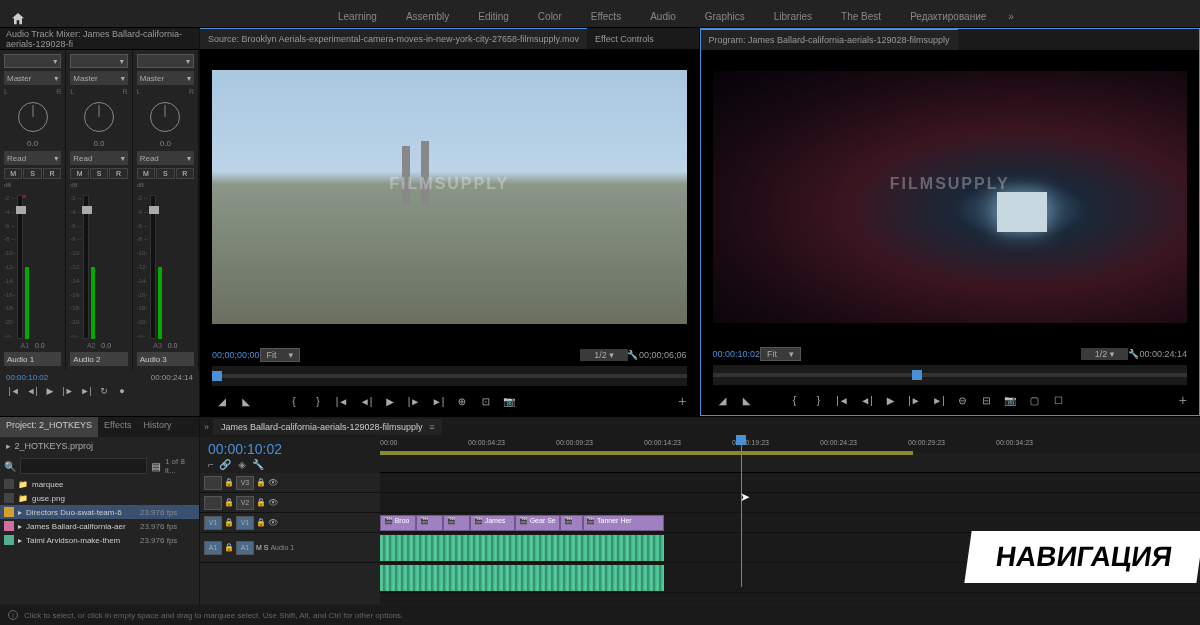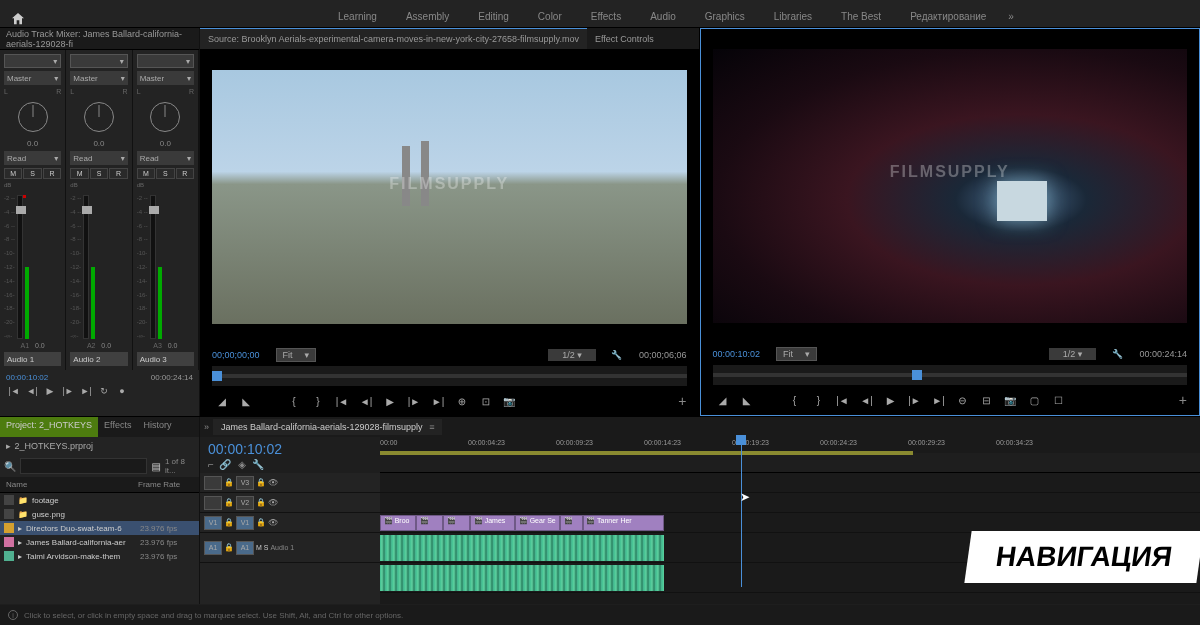--- a/index.html
+++ b/index.html
@@ -43,37 +43,37 @@
 .mon-tabs{height:22px;background:#1a1a1a;display:flex;align-items:center;font-size:9px;color:#999;border-bottom:1px solid #000}
 .mon-tab{padding:0 8px;height:100%;display:flex;align-items:center}
 .mon-tab.active{background:#232323;border-top:1px solid #4a90d9}
 .viewer{flex:1;background:#000;margin:20px 12px;position:relative;overflow:hidden}
 .source-img{width:100%;height:100%;background:linear-gradient(to bottom,#a8c8e0 0%,#bcd4e8 40%,#8a9688 45%,#6a7060 100%);position:relative}
 .sky-detail{position:absolute;top:30%;left:40%;width:8px;height:60px;background:#888}
 .sky-detail2{position:absolute;top:28%;left:44%;width:8px;height:65px;background:#888}
 .wm{position:absolute;top:45%;left:50%;transform:translate(-50%,-50%);color:rgba(255,255,255,0.3);font-size:16px;letter-spacing:2px;font-weight:bold}
 .program-img{width:100%;height:100%;background:radial-gradient(ellipse at 65% 55%,#3a5570 5%,#1a2838 15%,#3a1520 40%,#1a0a12 70%,#050308 100%);position:relative}
 .tv-glow{position:absolute;top:48%;left:60%;width:50px;height:40px;background:#c8d8e0;box-shadow:0 0 20px rgba(150,200,220,0.6)}
-.mon-ctrl{height:22px;display:flex;align-items:center;padding:0 12px;gap:16px;font-size:9px}
+.mon-ctrl{height:22px;display:flex;align-items:center;padding:0 12px;gap:0;font-size:9px}
 .mon-tc{color:#4a90d9}
 .fit-dd{background:#3a3a3a;padding:1px 6px;color:#aaa;border:1px solid #555;display:flex;gap:12px}
 .spacer{flex:1}
 .half-dd{background:#3a3a3a;padding:1px 14px;color:#aaa}
 .wrench{color:#888}
 .mon-scrub{height:20px;background:#1a1a1a;margin:0 12px;position:relative}
 .scrub-line{height:4px;background:#333;margin-top:8px;position:relative}
 .playhead{position:absolute;width:10px;height:10px;background:#4a90d9;top:-3px}
 .mon-transport{height:30px;display:flex;align-items:center;justify-content:center;gap:4px;padding:0 12px}
 .mon-transport .mbtn{width:20px;height:18px;display:flex;align-items:center;justify-content:center;color:#aaa;font-size:10px}
 .plus-btn{margin-left:auto;color:#888;font-size:14px}
 .lower{display:flex;height:188px;border-top:1px solid #000}
 .project-panel{width:200px;background:#232323;display:flex;flex-direction:column;border-right:1px solid #111}
 .proj-tabs{height:20px;display:flex;font-size:9px;background:#1a1a1a}
 .proj-tab{padding:3px 6px;color:#888}
-.proj-tab.active{background:#4d7c0f;color:#ccc}
+.proj-tab.active{background:#404040;color:#ccc}
 .proj-name{padding:4px 6px;font-size:9px;color:#aaa;display:flex;align-items:center;gap:4px}
 .search-row{display:flex;padding:2px 4px;gap:4px;align-items:center}
 .search{flex:1;background:#1a1a1a;border:1px solid #333;height:16px;color:#aaa;padding:0 4px;font-size:9px}
 .count{font-size:8px;color:#888}
 .proj-headers{display:flex;background:#1a1a1a;padding:3px 6px;font-size:8px;color:#888;border-bottom:1px solid #000}
 .ph-name{flex:1}
 .ph-fr{width:55px}
 .bin-list{flex:1;overflow:hidden}
 .bin-item{display:flex;align-items:center;padding:2px 4px;gap:4px;font-size:8px}
 .bin-item.sel{background:#3a5070}
@@ -344,20 +344,23 @@
         <span class="mbtn">|►</span>
         <span class="mbtn">►|</span>
         <span class="mbtn">⊕</span>
         <span class="mbtn">⊡</span>
         <span class="mbtn">📷</span>
         <span class="plus-btn">+</span>
       </div>
     </div>
 
     <div class="monitor" style="border:1px solid #4a90d9">
+      <div class="mon-tabs">
+        <div class="mon-tab active">Program: James Ballard-california-aerials-129028-filmsupply</div>
+      </div>
       <div class="viewer">
         <div class="program-img">
           <div class="tv-glow"></div>
           <div class="wm">FILMSUPPLY</div>
         </div>
       </div>
       <div class="mon-ctrl">
         <span class="mon-tc">00:00:10:02</span>
         <span class="fit-dd">
             <span>Fit</span>
@@ -405,29 +408,25 @@
     <div class="proj-name">
       <span>▸</span>
       <span>2_HOTKEYS.prproj</span>
     </div>
     <div class="search-row">
       <span>🔍</span>
       <input class="search" style="">
       <span>▤</span>
       <span class="count">1 of 8 it...</span>
     </div>
-    <div class="proj-headers">
-      <span class="ph-name">Name</span>
-      <span class="ph-fr">Frame Rate</span>
-    </div>
     <div class="bin-list" id="bin-list">
         <div class="bin-item">
           <span class="swatch fld"></span>
     <span>📁</span>
-    <span class="bin-name">footage</span>
+    <span class="bin-name">marquee</span>
           <span class="bin-fr"></span>
         </div>
         <div class="bin-item">
           <span class="swatch fld"></span>
     <span>📁</span>
     <span class="bin-name">guse.png</span>
           <span class="bin-fr"></span>
         </div>
         <div class="bin-item sel">
           <span class="swatch gold"></span>

